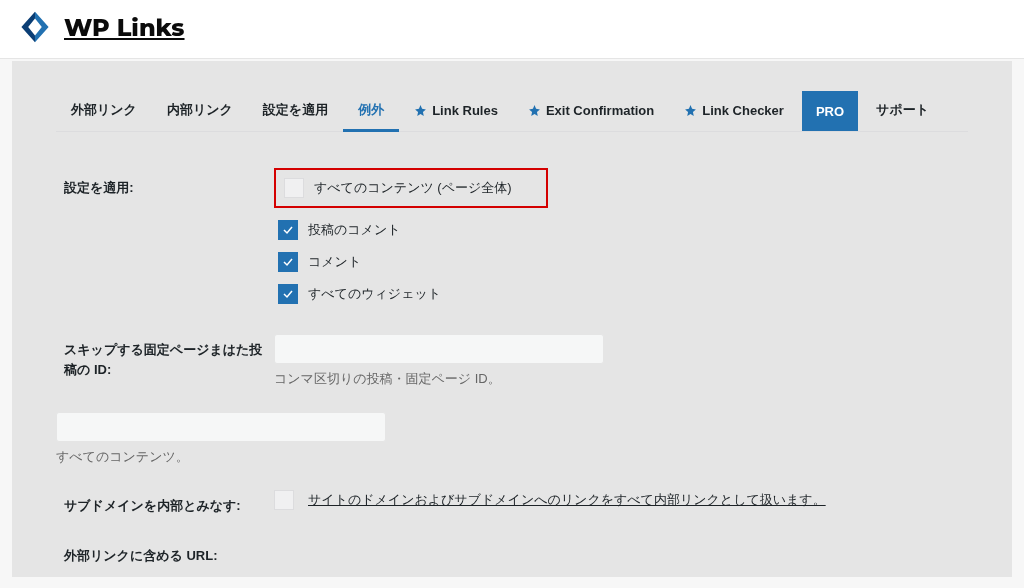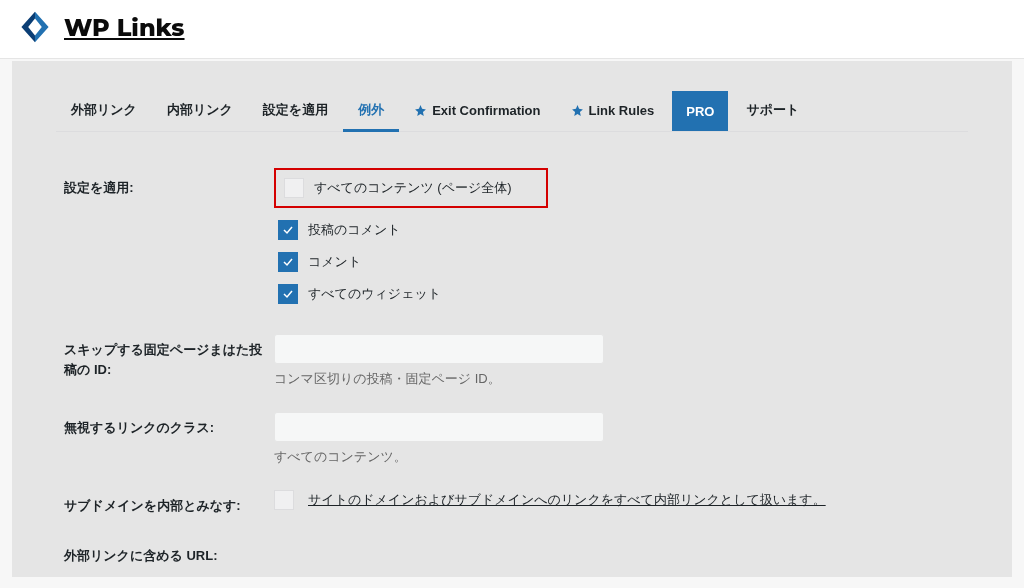--- a/index.html
+++ b/index.html
@@ -173,27 +173,33 @@
     <div class="tab">
         <span>設定を適用</span>
       </div>
     <div class="tab active">
         <span>例外</span>
       </div>
     <div class="tab">
       <svg class="star-icon" viewBox="0 0 24 24">
           <path d="M12 2l2.9 6.9L22 10l-5.5 4.8L18 22l-6-3.5L6 22l1.5-7.2L2 10l7.1-1.1z"></path>
         </svg>
-      <span>Exit Confirmation</span>
+      <span>Link Rules</span>
     </div>
     <div class="tab">
       <svg class="star-icon" viewBox="0 0 24 24">
           <path d="M12 2l2.9 6.9L22 10l-5.5 4.8L18 22l-6-3.5L6 22l1.5-7.2L2 10l7.1-1.1z"></path>
         </svg>
-      <span>Link Rules</span>
+      <span>Exit Confirmation</span>
+    </div>
+    <div class="tab">
+      <svg class="star-icon" viewBox="0 0 24 24">
+          <path d="M12 2l2.9 6.9L22 10l-5.5 4.8L18 22l-6-3.5L6 22l1.5-7.2L2 10l7.1-1.1z"></path>
+        </svg>
+      <span>Link Checker</span>
     </div>
     <div class="tab pro">
         <span>PRO</span>
       </div>
     <div class="tab">
         <span>サポート</span>
       </div>
   </div>
 
   <div class="form-area">
@@ -236,21 +242,20 @@
 
     <div class="row row-w-input">
       <div class="label-col">スキップする固定ページまはた投稿の ID:</div>
       <div class="field-col">
         <input type="text" class="text-input" value="" style="">
         <div class="helper">コンマ区切りの投稿・固定ページ ID。</div>
       </div>
     </div>
 
     <div class="row row-w-input">
-      <div class="label-col">無視するリンクのクラス:</div>
       <div class="field-col">
         <input type="text" class="text-input" value="" style="">
         <div class="helper">すべてのコンテンツ。</div>
       </div>
     </div>
 
     <div class="row">
       <div class="label-col">サブドメインを内部とみなす:</div>
       <div class="field-col">
         <div class="inline-row">

